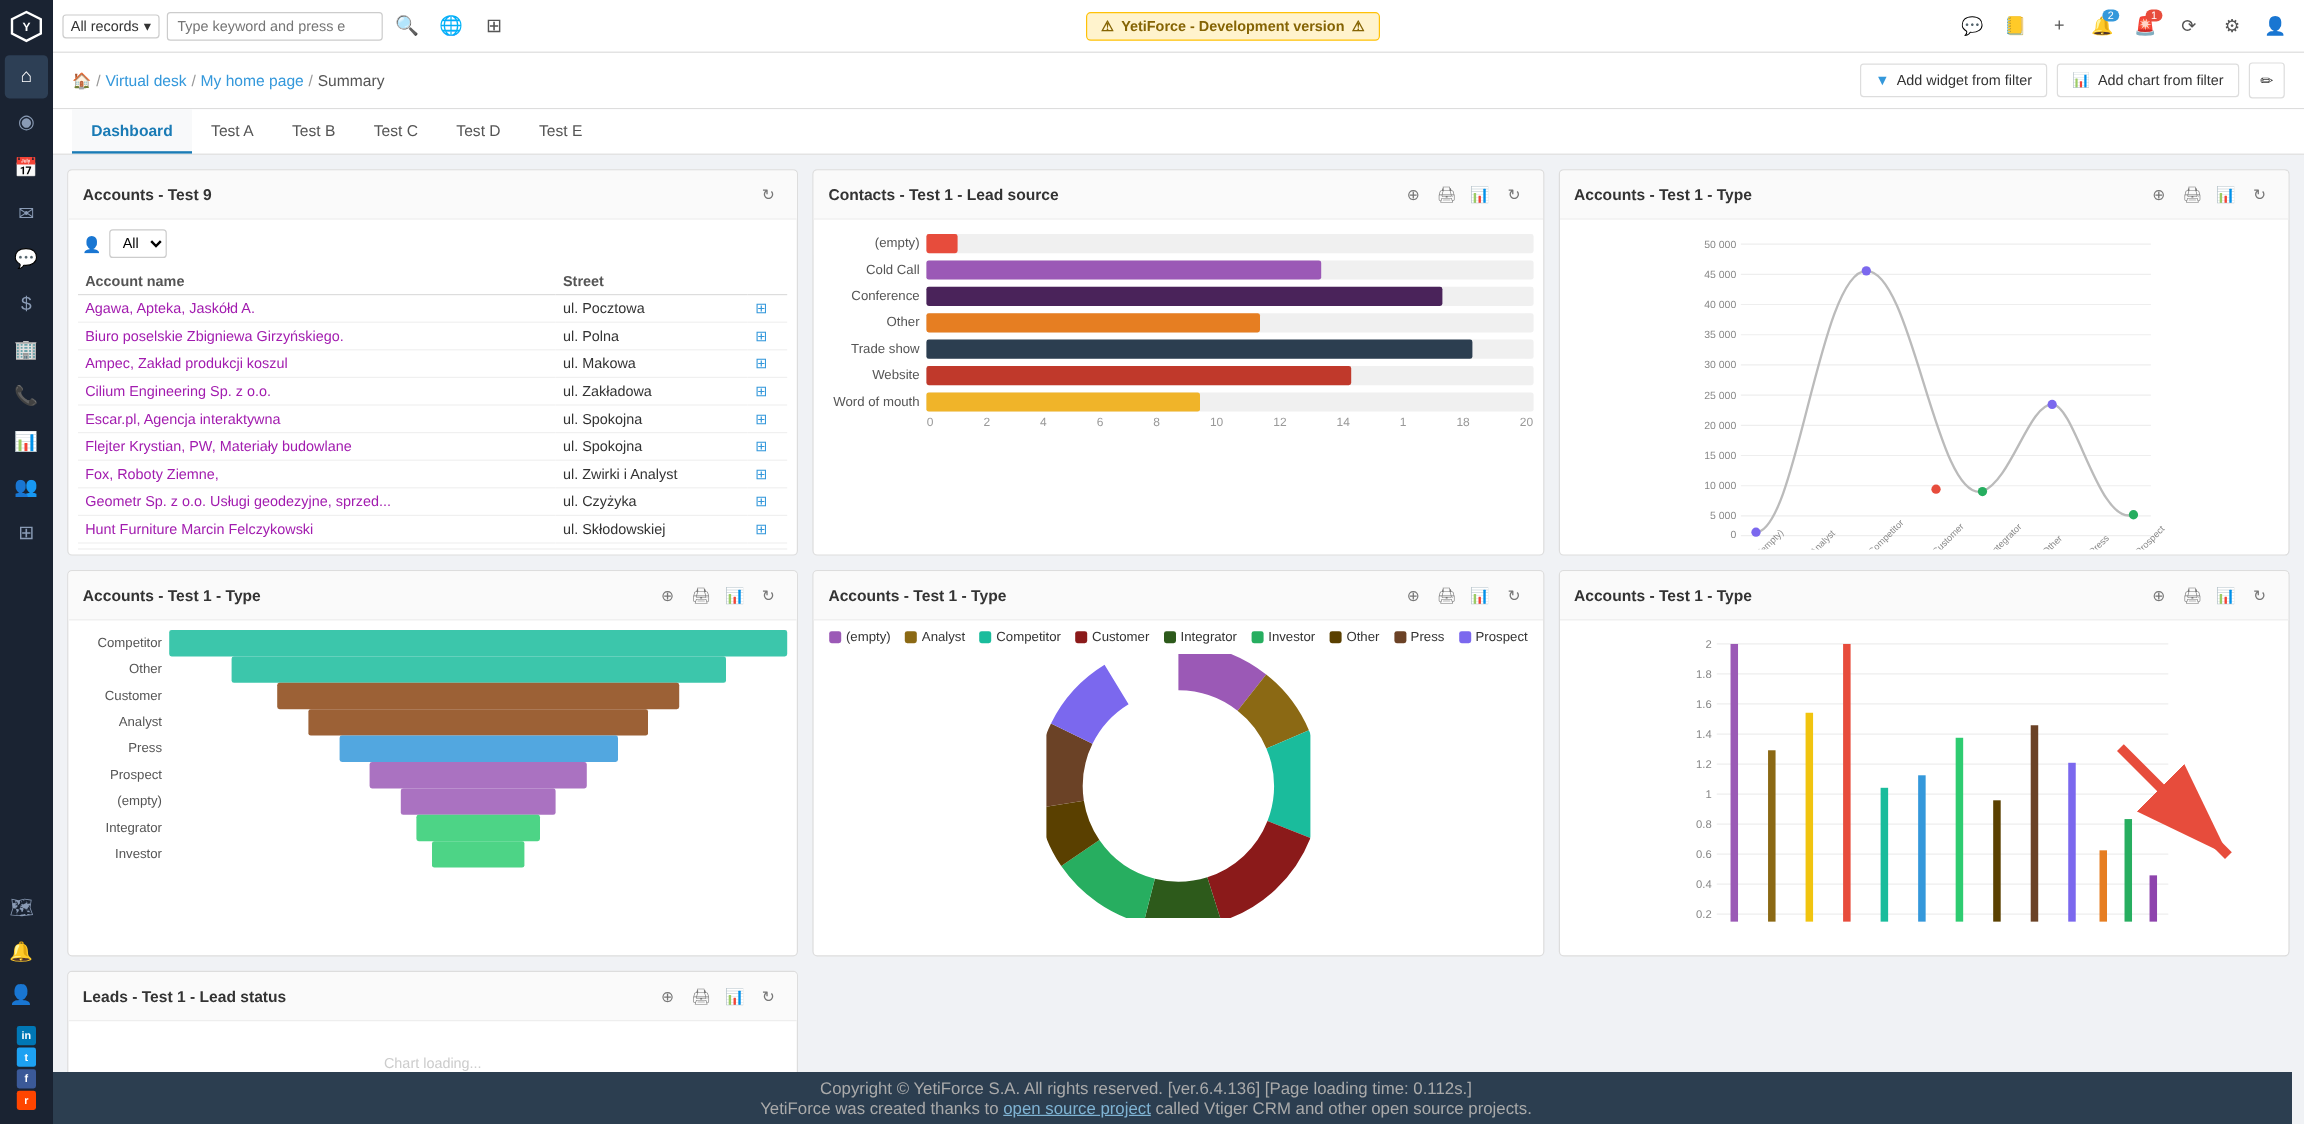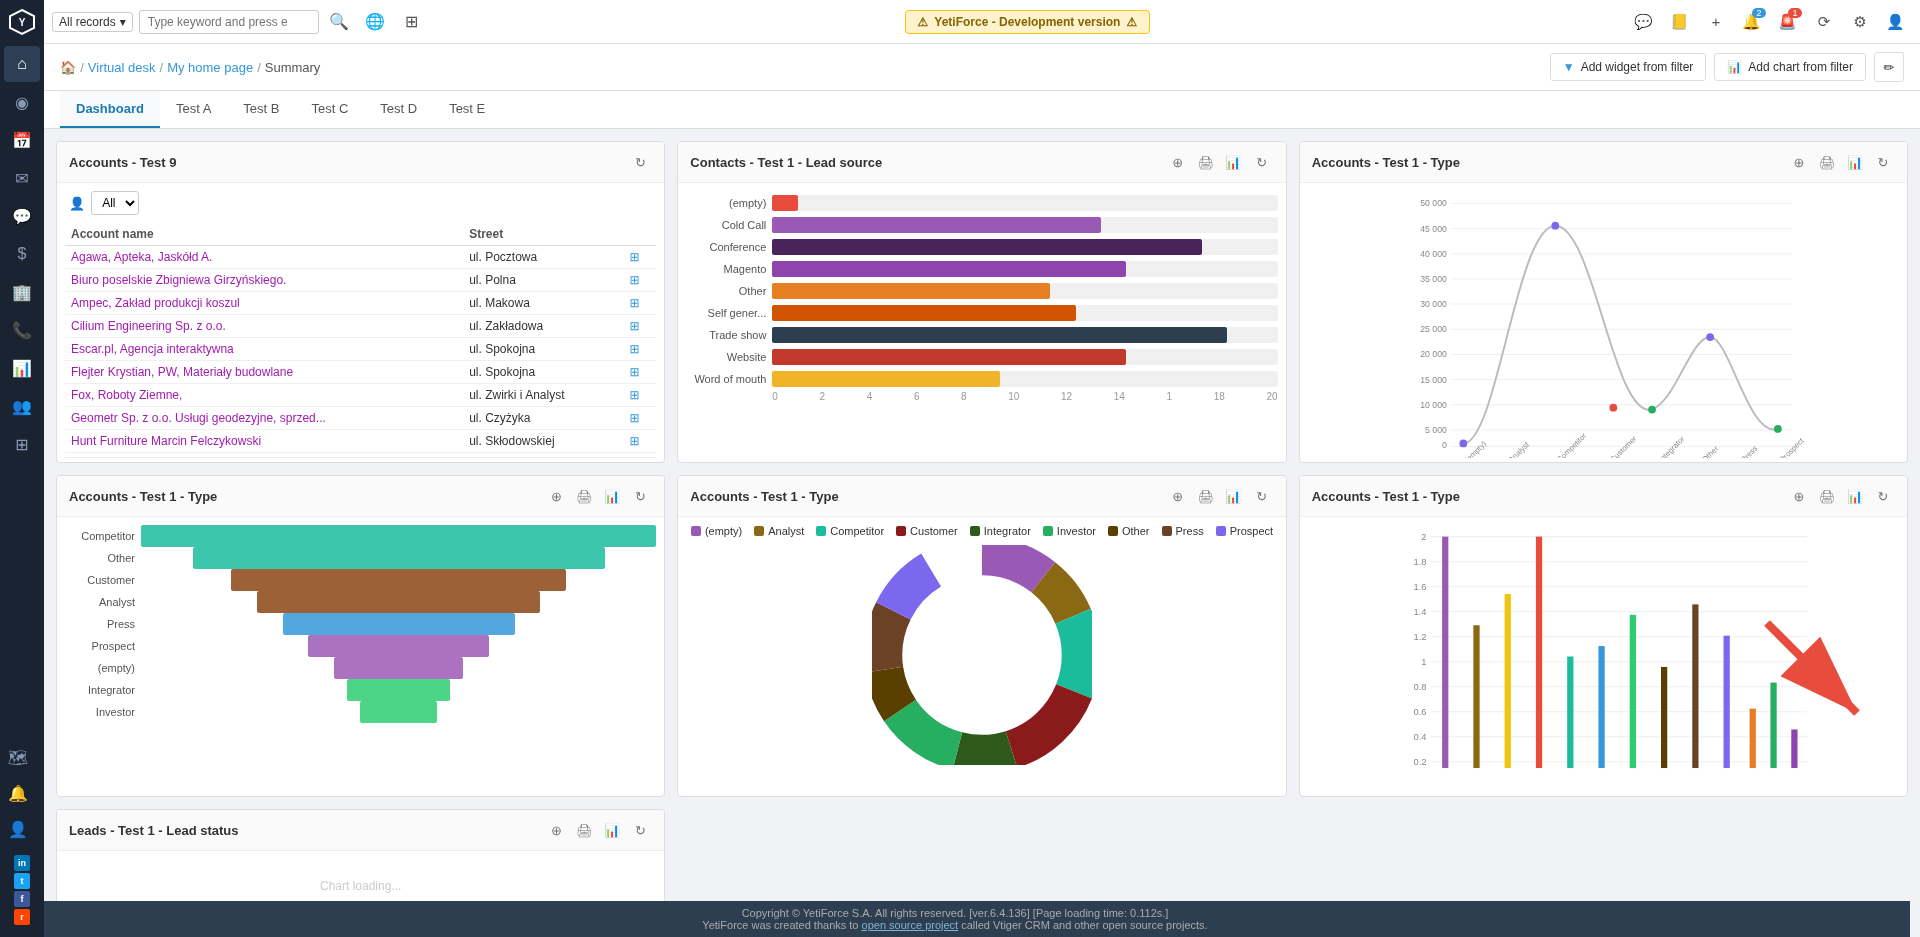--- a/index.html
+++ b/index.html
@@ -71,21 +71,21 @@
     .chart-axis { display: flex; justify-content: space-between; padding: 0 0 0 86px; font-size: 10px; color: #999; }
     .funnel-row { display: flex; align-items: center; width: 100%; gap: 6px; }
     .funnel-label { width: 70px; text-align: right; font-size: 11px; color: #555; flex-shrink: 0; }
     .funnel-bar-wrap { flex: 1; display: flex; justify-content: center; }
     .funnel-bar { height: 22px; border-radius: 2px; }
     .legend-grid { display: flex; flex-wrap: wrap; gap: 4px 12px; justify-content: center; font-size: 11px; }
     .legend-item { display: flex; align-items: center; gap: 4px; }
     .legend-dot { width: 10px; height: 10px; border-radius: 2px; flex-shrink: 0; }
 
     
-    .page-footer { background: #2c3e50; color: #aaa; font-size: 11px; text-align: center; padding: 6px; position: fixed; bottom: 0; left: 0; right: 10px; z-index: 100; }
+    .page-footer { background: #2c3e50; color: #aaa; font-size: 14px; text-align: center; padding: 6px; position: fixed; bottom: 0; left: 0; right: 10px; z-index: 100; }
     .page-footer a { color: #7fb3d3; }
 
     
     .social-icons { display: flex; gap: 2px; padding: 4px; flex-wrap: wrap; justify-content: center; }
     .soc-icon { width: 16px; height: 16px; border-radius: 2px; display: flex; align-items: center; justify-content: center; font-size: 9px; color: #fff; font-weight: bold; cursor: pointer; }
   </style>
 </head>
 <body>
 
 <div class="sidebar">
@@ -292,35 +292,23 @@
       <div class="hbar-fill" style="width:65.0%;background:#9b59b6;"></div>
     </div>
   </div>
             <div class="hbar-row">
     <span class="hbar-label">Conference</span>
     <div class="hbar-track">
       <div class="hbar-fill" style="width:85.0%;background:#4a235a;"></div>
     </div>
   </div>
             <div class="hbar-row">
-    <span class="hbar-label">Magento</span>
-    <div class="hbar-track">
-      <div class="hbar-fill" style="width:70.0%;background:#8e44ad;"></div>
-    </div>
-  </div>
-            <div class="hbar-row">
     <span class="hbar-label">Other</span>
     <div class="hbar-track">
       <div class="hbar-fill" style="width:55.0%;background:#e67e22;"></div>
-    </div>
-  </div>
-            <div class="hbar-row">
-    <span class="hbar-label">Self gener...</span>
-    <div class="hbar-track">
-      <div class="hbar-fill" style="width:60.0%;background:#d35400;"></div>
     </div>
   </div>
             <div class="hbar-row">
     <span class="hbar-label">Trade show</span>
     <div class="hbar-track">
       <div class="hbar-fill" style="width:90.0%;background:#2c3e50;"></div>
     </div>
   </div>
             <div class="hbar-row">
     <span class="hbar-label">Website</span>

